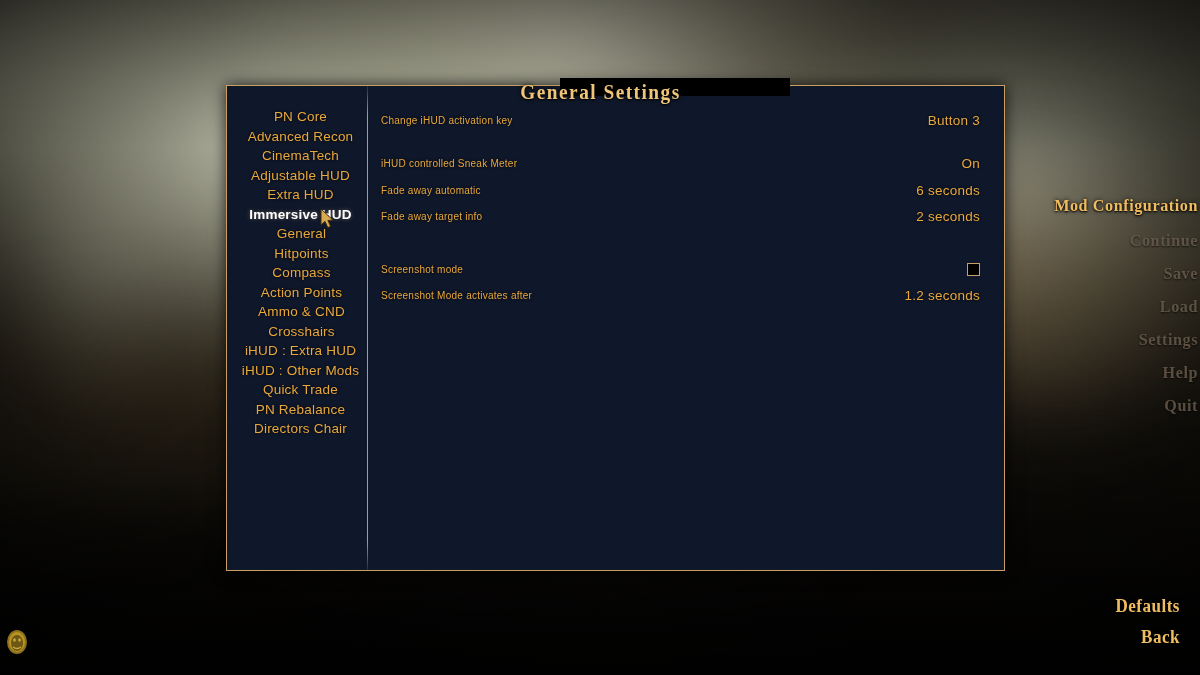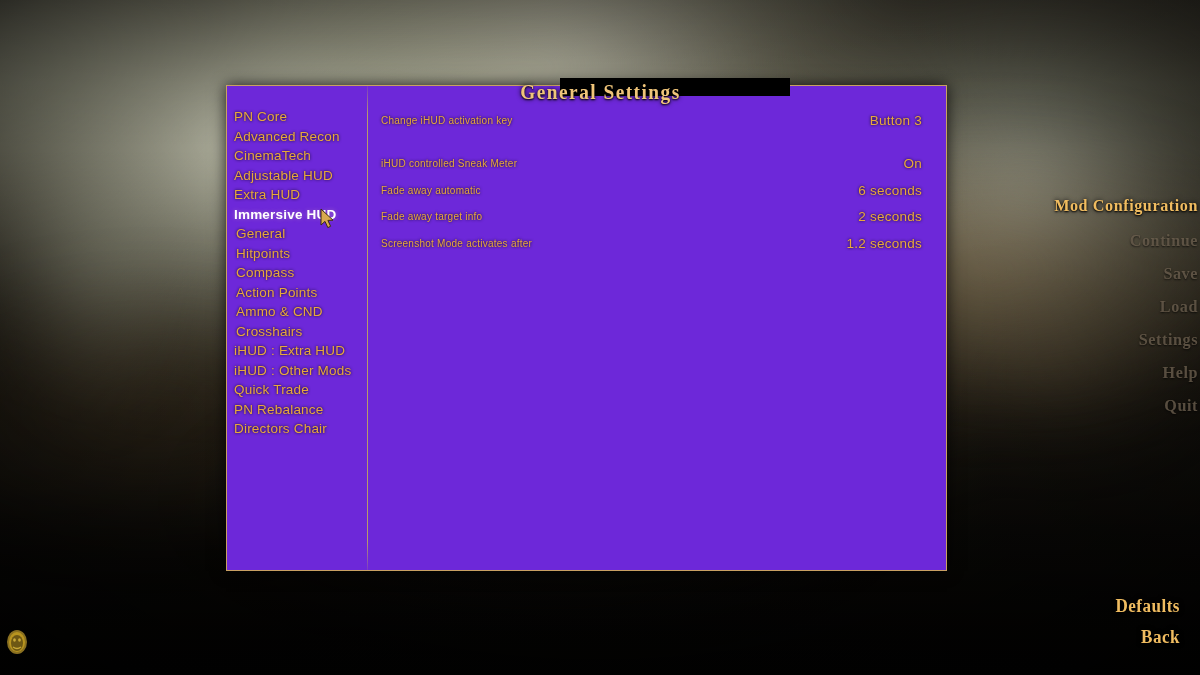--- a/index.html
+++ b/index.html
@@ -55,24 +55,25 @@
   .bg-vignette {
     position:absolute; inset:0;
     background:
       radial-gradient(ellipse 900px 560px at 600px 300px, rgba(0,0,0,0) 42%, rgba(0,0,0,0.45) 82%, rgba(0,0,0,0.72) 100%),
       linear-gradient(to bottom, rgba(0,0,0,0.10) 0%, rgba(0,0,0,0) 22%, rgba(0,0,0,0.30) 72%, rgba(0,0,0,0.82) 100%);
   }
 
   
   #panel {
     position:absolute;
-    left:226px; top:85px; width:721px; height:486px;
-    background:#6d28d9;
+    left:226px; top:85px; width:779px; height:486px;
+    background:#0f172a;
     border:1px solid #c9a063;
     box-shadow:0 0 14px rgba(0,0,0,0.8);
+    text-align:center;
   }
   #panel-title {
     position:absolute;
     left:226px; top:80px; width:749px;
     text-align:center;
     font-family:"Liberation Serif", serif;
     font-weight:bold;
     font-size:21px;
     letter-spacing:1.6px;
     color:#f0c57a;
@@ -232,20 +233,24 @@
         <div class="row-value">On</div>
       </div>
       <div class="row">
         <div class="row-label">Fade away automatic</div>
         <div class="row-value">6 seconds</div>
       </div>
       <div class="row">
         <div class="row-label">Fade away target info</div>
         <div class="row-value">2 seconds</div>
       </div>
+      <div class="row gap-md">
+        <div class="row-label">Screenshot mode</div>
+        <div class="checkbox"></div>
+      </div>
       <div class="row">
         <div class="row-label">Screenshot Mode activates after</div>
         <div class="row-value">1.2 seconds</div>
       </div>
     </div>
 
 </div>
 
 <div id="game-menu">
   <div class="mm-title">Mod Configuration</div>

